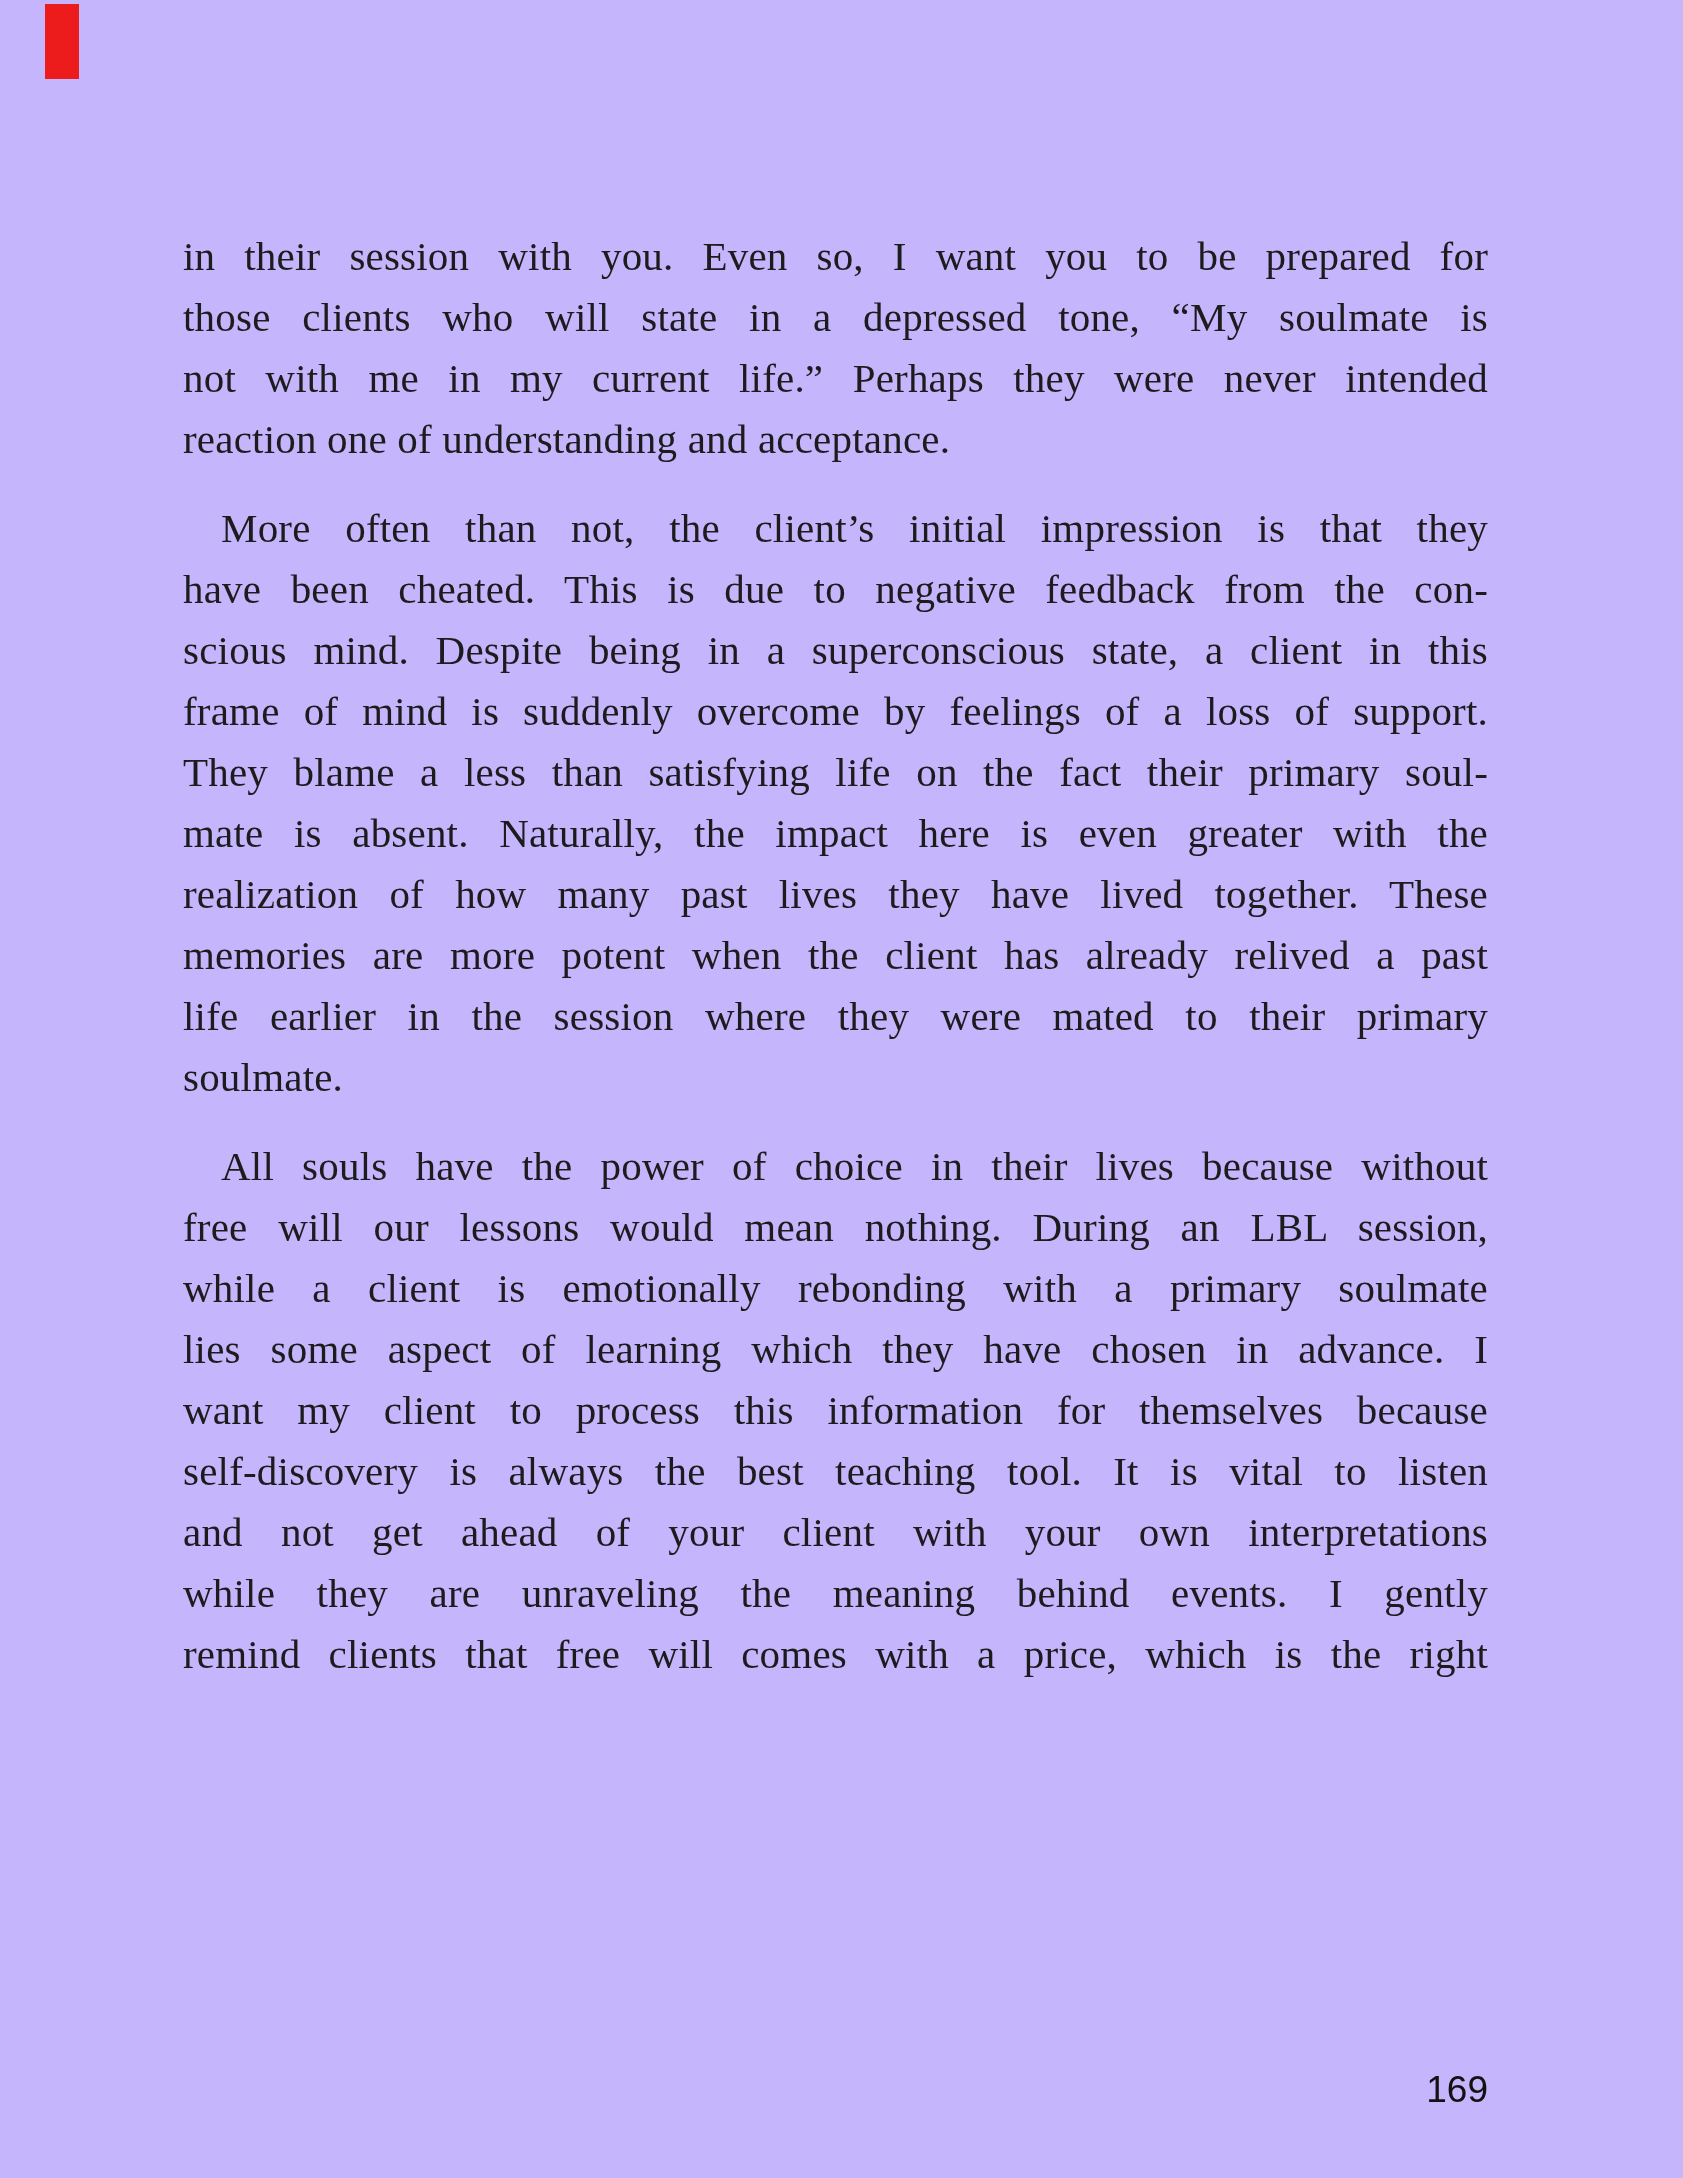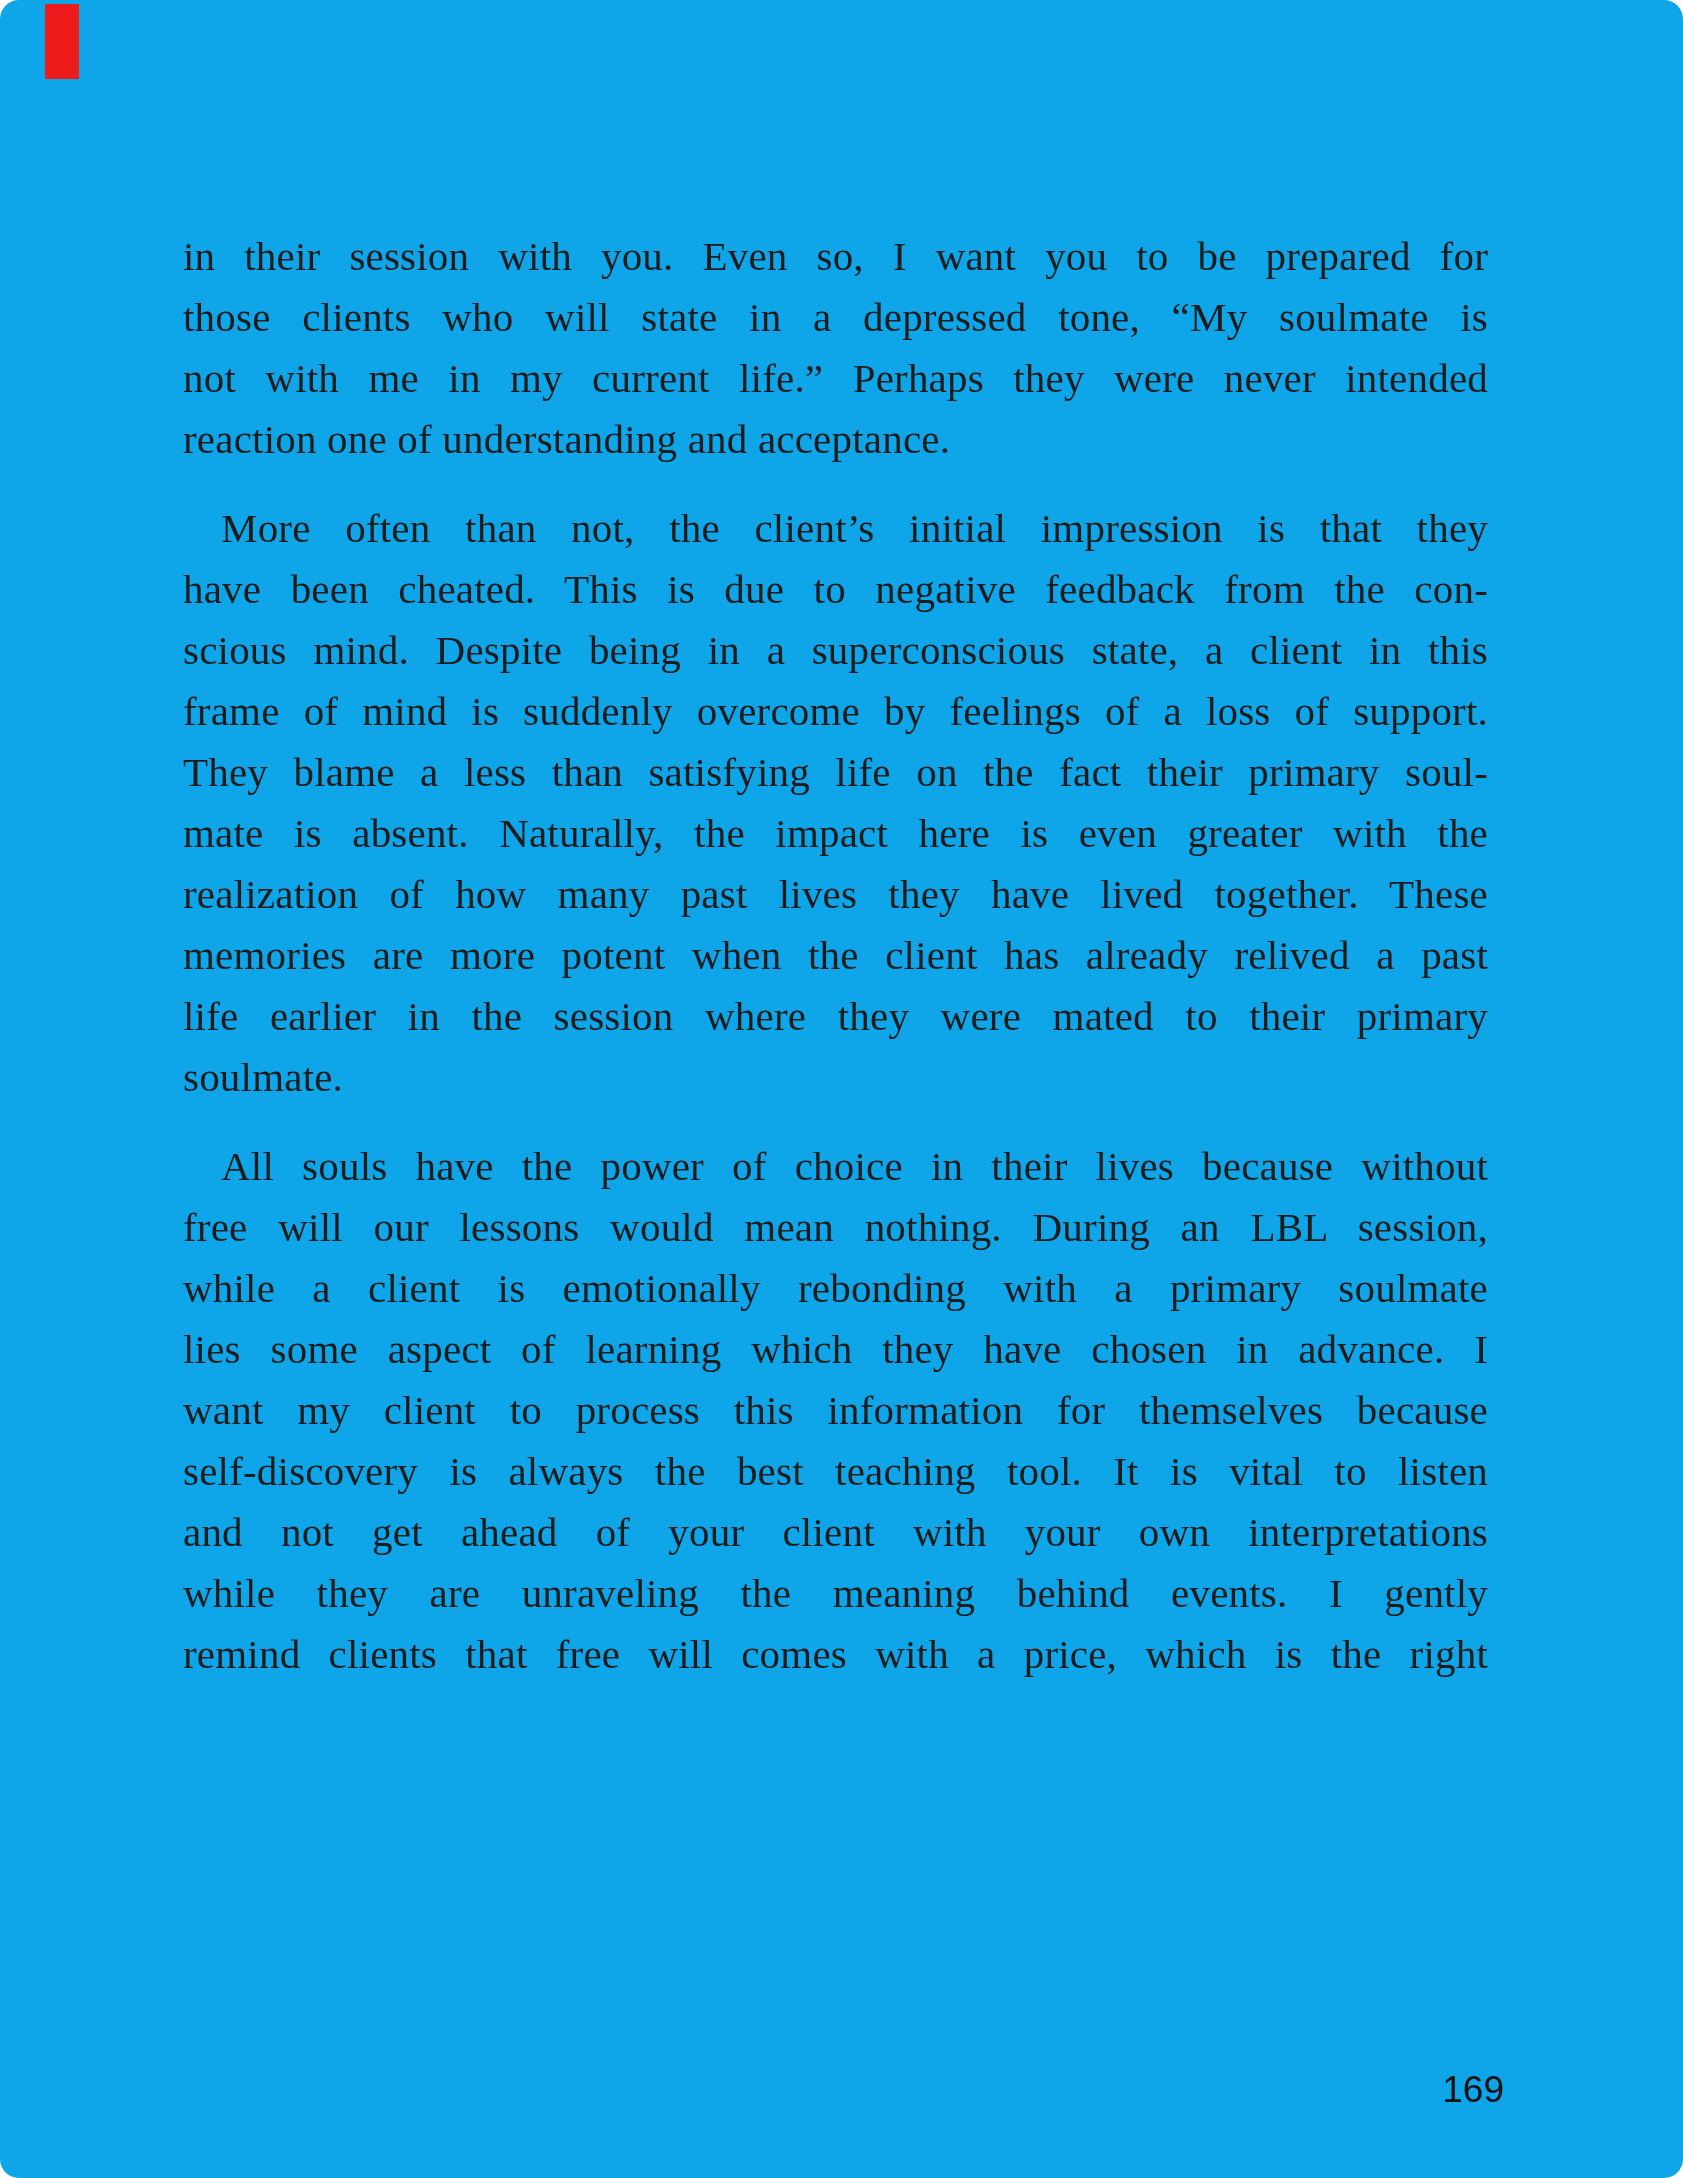--- a/index.html
+++ b/index.html
@@ -4,24 +4,23 @@
 <style>
   html, body {
     margin: 0;
     padding: 0;
     background: #ffffff;
   }
   .page {
     position: relative;
     width: 1683px;
     height: 2178px;
-    background: #0ea5e9;
+    background: #c4b5fd;
     overflow: hidden;
     font-family: "Liberation Serif", "DejaVu Serif", serif;
-    border-radius: 19px;
   }
   .scan-mark {
     position: absolute;
     left: 45px;
     top: 4px;
     width: 34px;
     height: 75px;
   }
   .text-block {
     position: absolute;
@@ -47,21 +46,21 @@
   }
   .line.first-indent {
     padding-left: 38px;
   }
   .line.last-flush {
     text-align: center;
     text-align-last: left;
   }
   .page-number {
     position: absolute;
-    right: 179px;
+    right: 195px;
     top: 2069px;
     font-family: "Liberation Sans", "DejaVu Sans", sans-serif;
     font-size: 37px;
     line-height: 42px;
     color: #121212;
   }
 </style>
 </head>
 <body>
 

